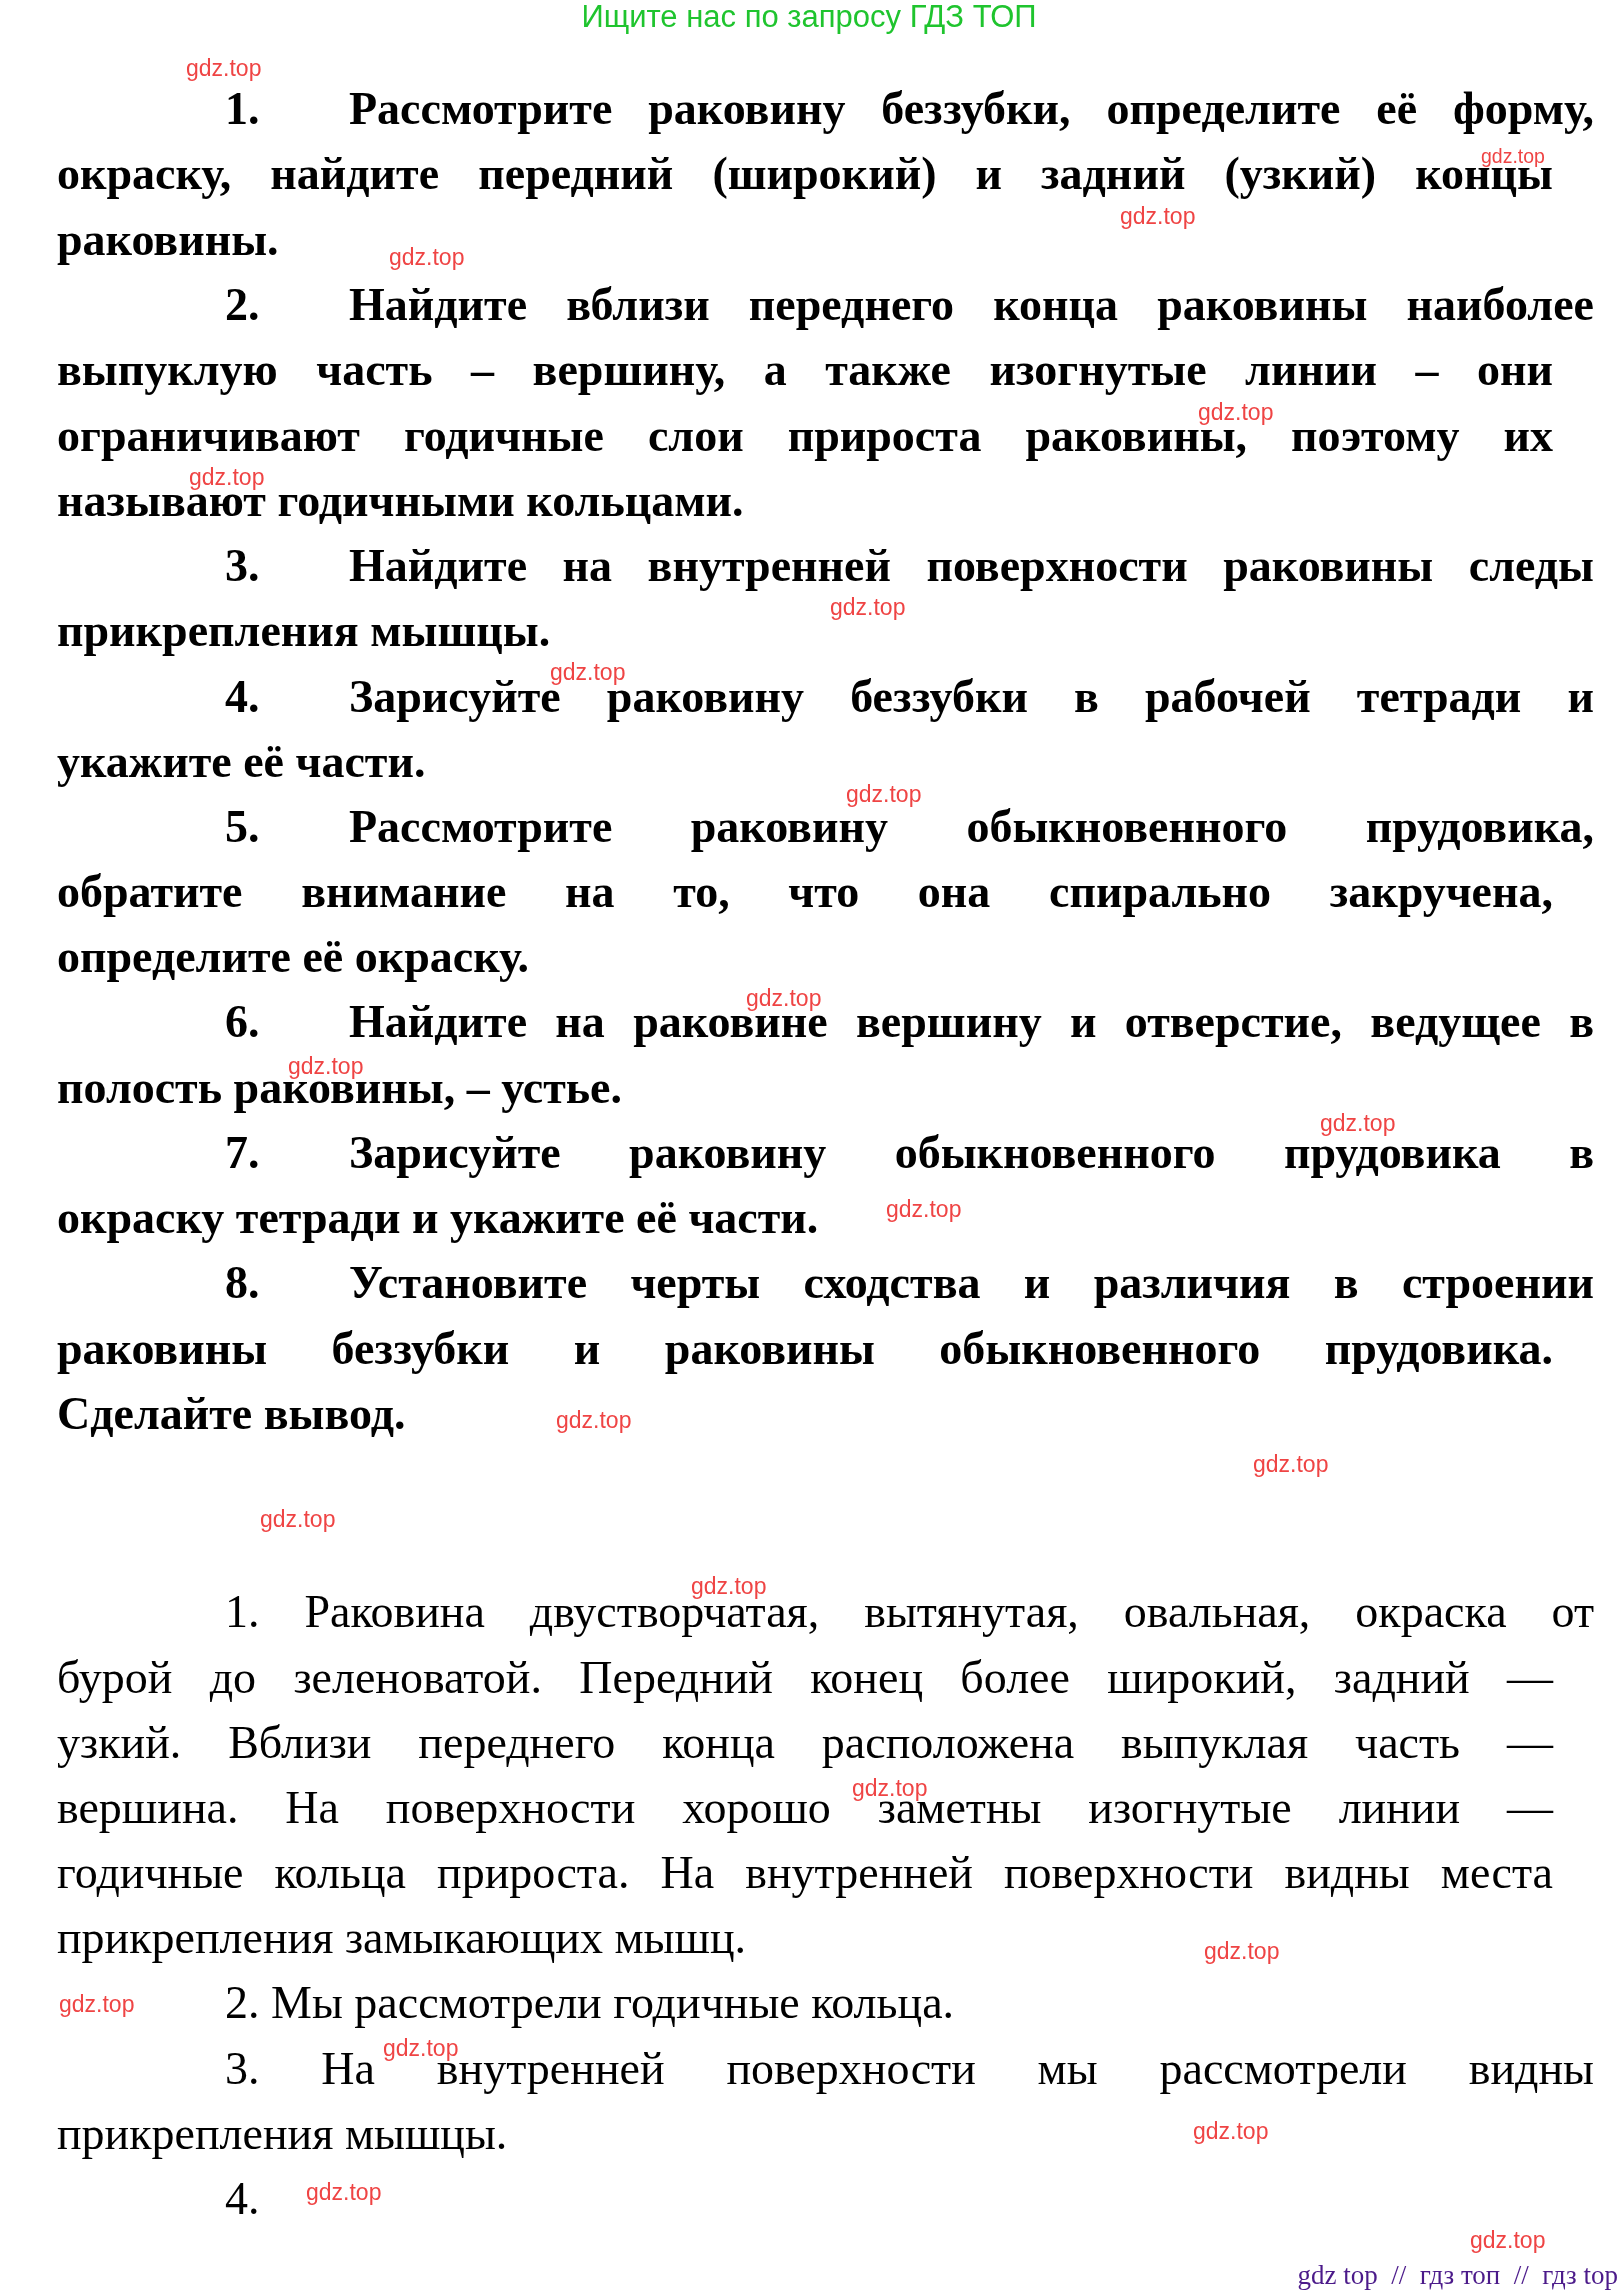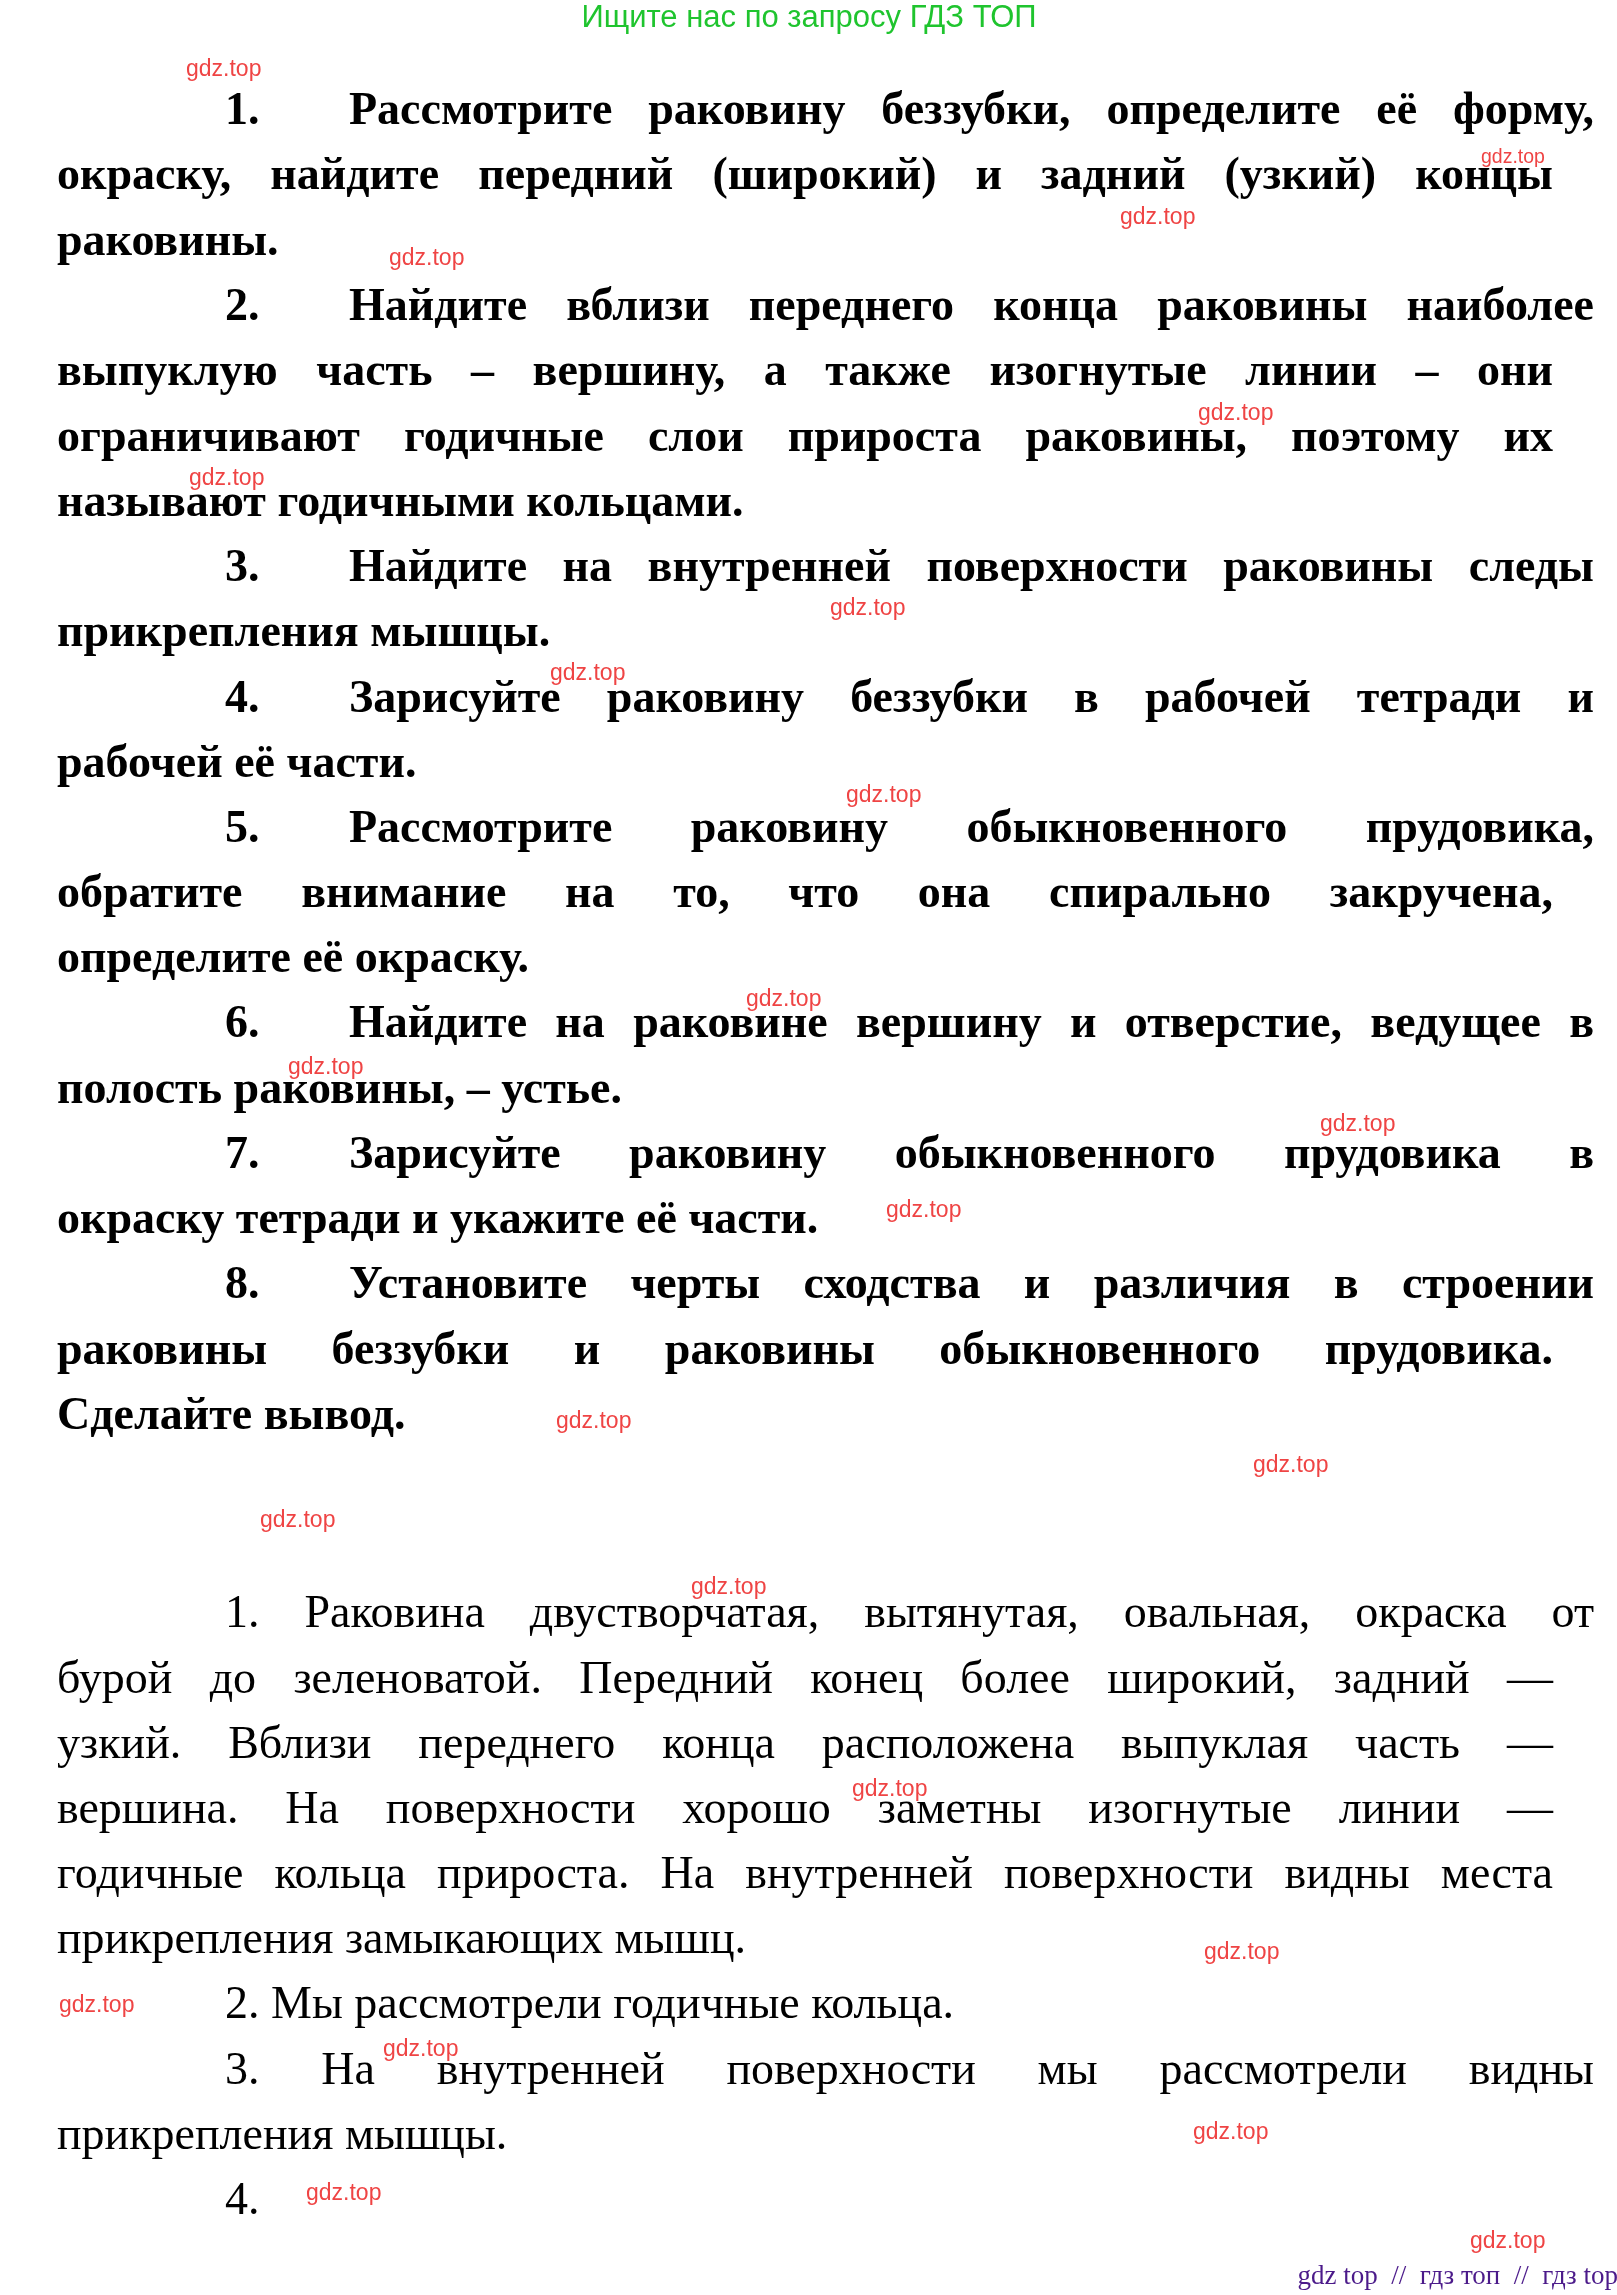--- a/index.html
+++ b/index.html
@@ -43,21 +43,21 @@
 
 <div class="line q just first" style="top:272px"><span class="num">2.</span><span>Найдите вблизи переднего конца раковины наиболее</span></div>
 <div class="line q just" style="top:337px">выпуклую часть – вершину, а также изогнутые линии – они</div>
 <div class="line q just" style="top:403px">ограничивают годичные слои прироста раковины, поэтому их</div>
 <div class="line q left" style="top:468px">называют годичными кольцами.</div>
 
 <div class="line q just first" style="top:533px"><span class="num">3.</span><span>Найдите на внутренней поверхности раковины следы</span></div>
 <div class="line q left" style="top:598px">прикрепления мышцы.</div>
 
 <div class="line q just first" style="top:664px"><span class="num">4.</span><span>Зарисуйте раковину беззубки в рабочей тетради и</span></div>
-<div class="line q left" style="top:729px">рабочей её части.</div>
+<div class="line q left" style="top:729px">укажите её части.</div>
 
 <div class="line q just first" style="top:794px"><span class="num">5.</span><span>Рассмотрите раковину обыкновенного прудовика,</span></div>
 <div class="line q just" style="top:859px">обратите внимание на то, что она спирально закручена,</div>
 <div class="line q left" style="top:924px">определите её окраску.</div>
 
 <div class="line q just first" style="top:989px"><span class="num">6.</span><span>Найдите на раковине вершину и отверстие, ведущее в</span></div>
 <div class="line q left" style="top:1055px">полость раковины, – устье.</div>
 
 <div class="line q just first" style="top:1120px"><span class="num">7.</span><span>Зарисуйте раковину обыкновенного прудовика в</span></div>
 <div class="line q left" style="top:1185px">окраску тетради и укажите её части.</div>

